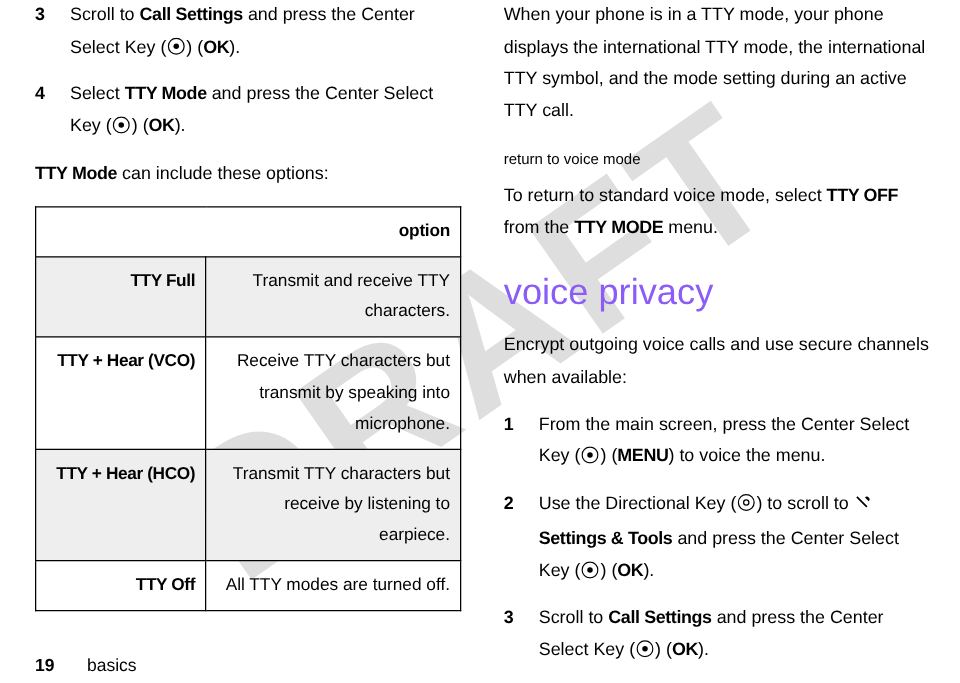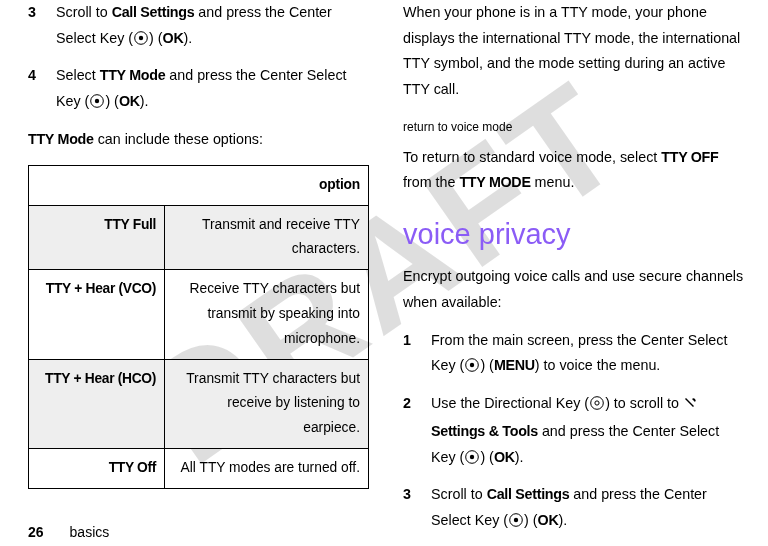--- a/index.html
+++ b/index.html
@@ -207,14 +207,14 @@
               <circle cx="7" cy="7" r="6.3" fill="none" stroke="#000" stroke-width="1"></circle>
               <circle cx="7" cy="7" r="2.2" fill="#000"></circle>
             </svg></span><span>) (</span><span class="bold-cond">OK</span><span>).</span>
       </span>
     </div>
 
   </div>
 </div>
 
 <div class="footer">
-  <span class="pg-num">26</span><span>basics</span>
+  <span class="pg-num">19</span><span>basics</span>
 </div>
 
 </body></html>

